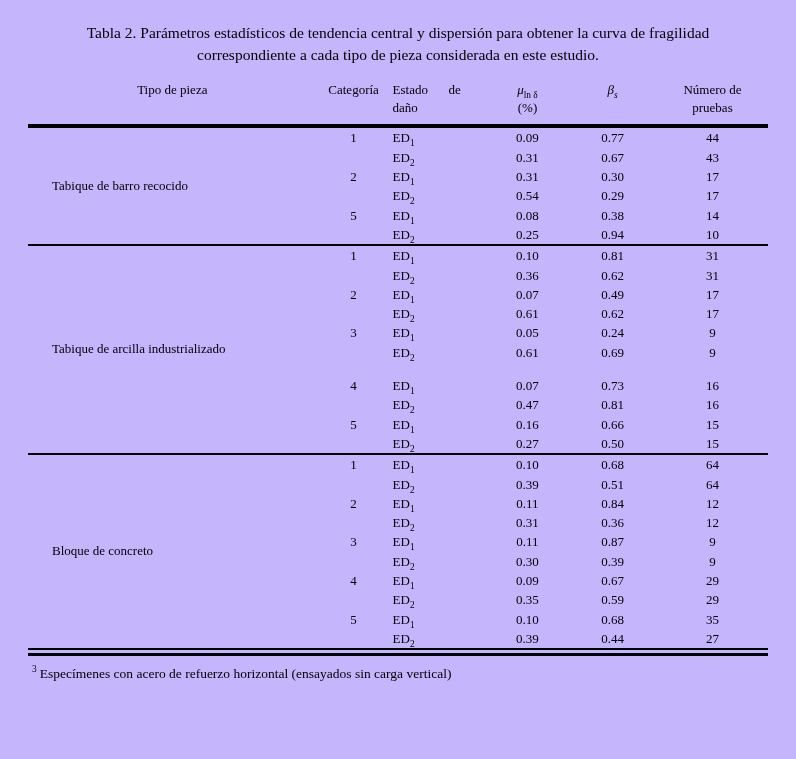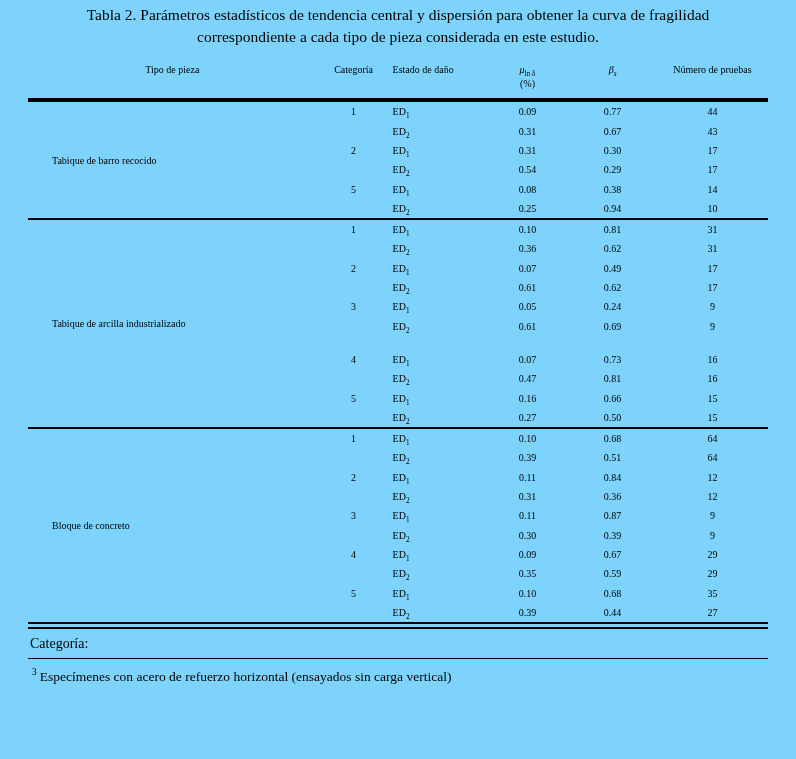--- a/index.html
+++ b/index.html
@@ -6,34 +6,34 @@
     margin: 0;
     padding: 0;
     background: #ffffff;
     color: #000000;
     font-family: "Liberation Serif", "DejaVu Serif", serif;
   }
   .page {
     width: 796px;
     height: 759px;
     box-sizing: border-box;
-    padding: 2px 28px 6px 28px;
-    background: #7dd3fc;
+    padding: 20px 28px 6px 28px;
+    background: #c4b5fd;
     overflow: hidden;
   }
   .caption {
     text-align: center;
     font-size: 15.5px;
     line-height: 1.4;
     margin: 2px 0 14px 0;
   }
   table.stats {
     width: 100%;
     border-collapse: collapse;
-    font-size: 10px;
+    font-size: 13px;
     border-bottom: 2px solid #000;
     table-layout: fixed;
   }
   col.w-tipo   { width: 39%; }
   col.w-cat    { width: 10%; }
   col.w-estado { width: 13%; }
   col.w-mu     { width: 11%; }
   col.w-beta   { width: 12%; }
   col.w-num    { width: 15%; }
 
@@ -313,19 +313,18 @@
           <td class="c-estado"><span>ED</span><sub>2</sub></td>
           <td class="c-mu">0.39</td>
           <td class="c-beta">0.44</td>
           <td class="c-num">27</td>
         </tr>
       </tbody>
   </table>
 
   <div class="bottom-rule"></div>
 
-  <div class="foot-label">Categoría:</div>
   <div class="thin-rule"></div>
   <div id="footnotes">
       <div class="fn"><sup>3</sup><span>Especímenes con acero de refuerzo horizontal (ensayados sin carga vertical)</span></div>
     </div>
 
 </div>
 
 </body></html>

